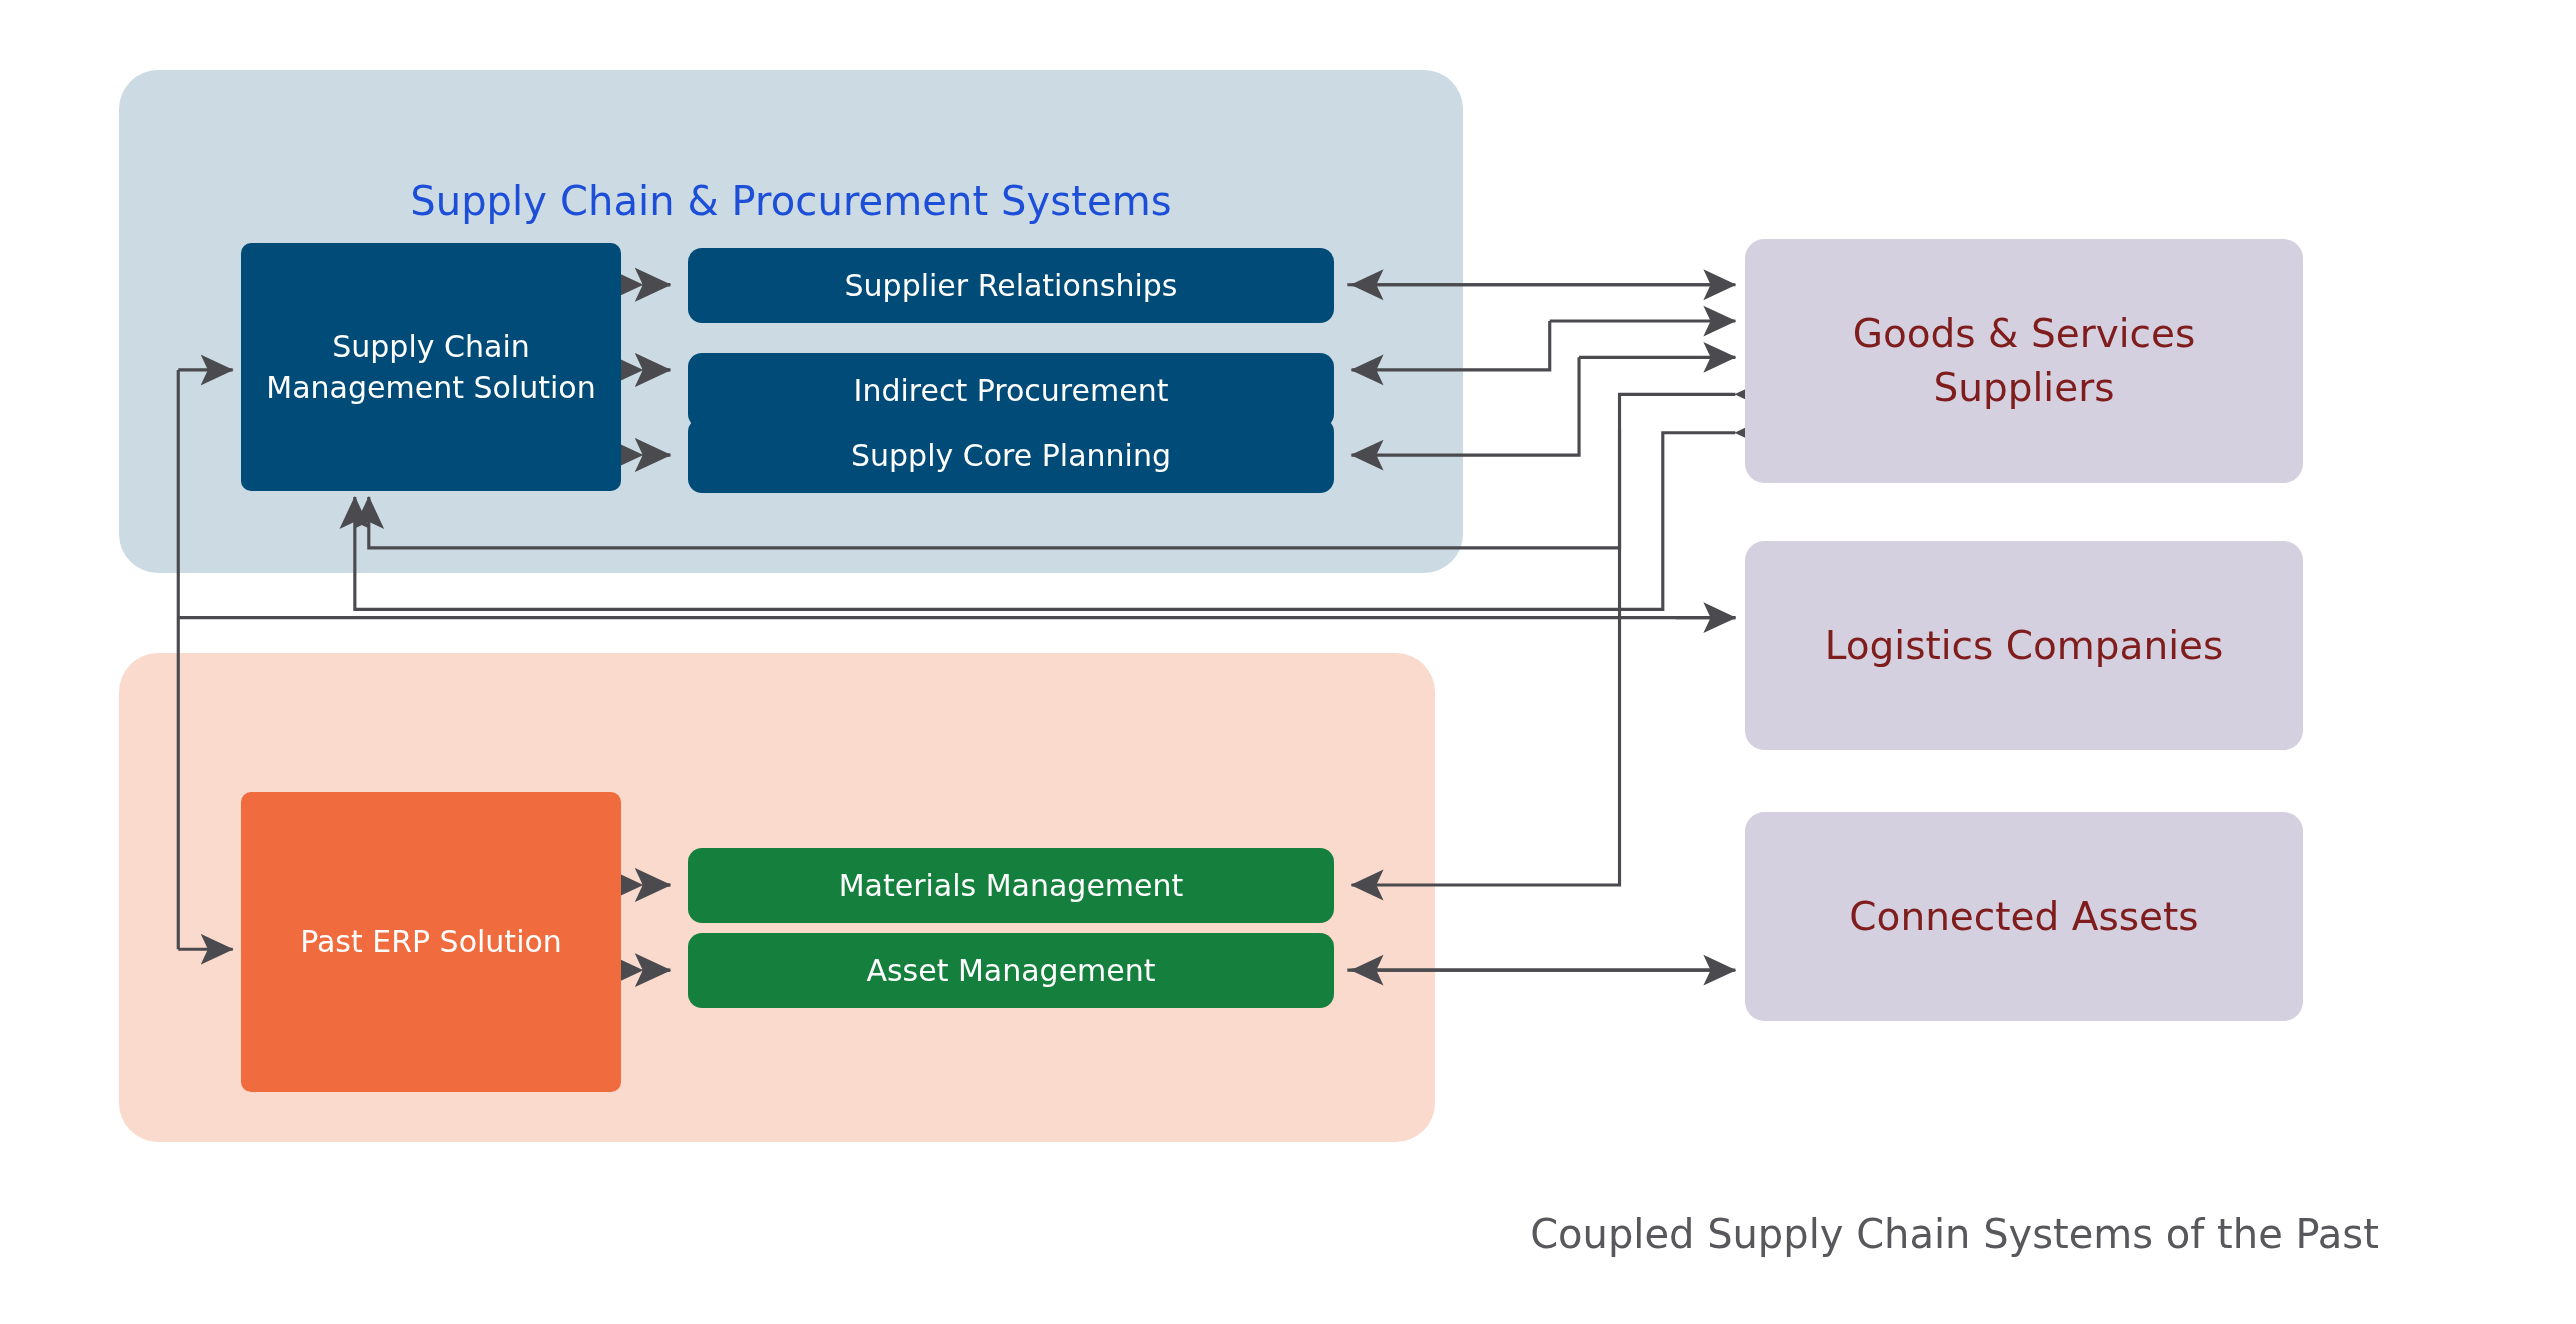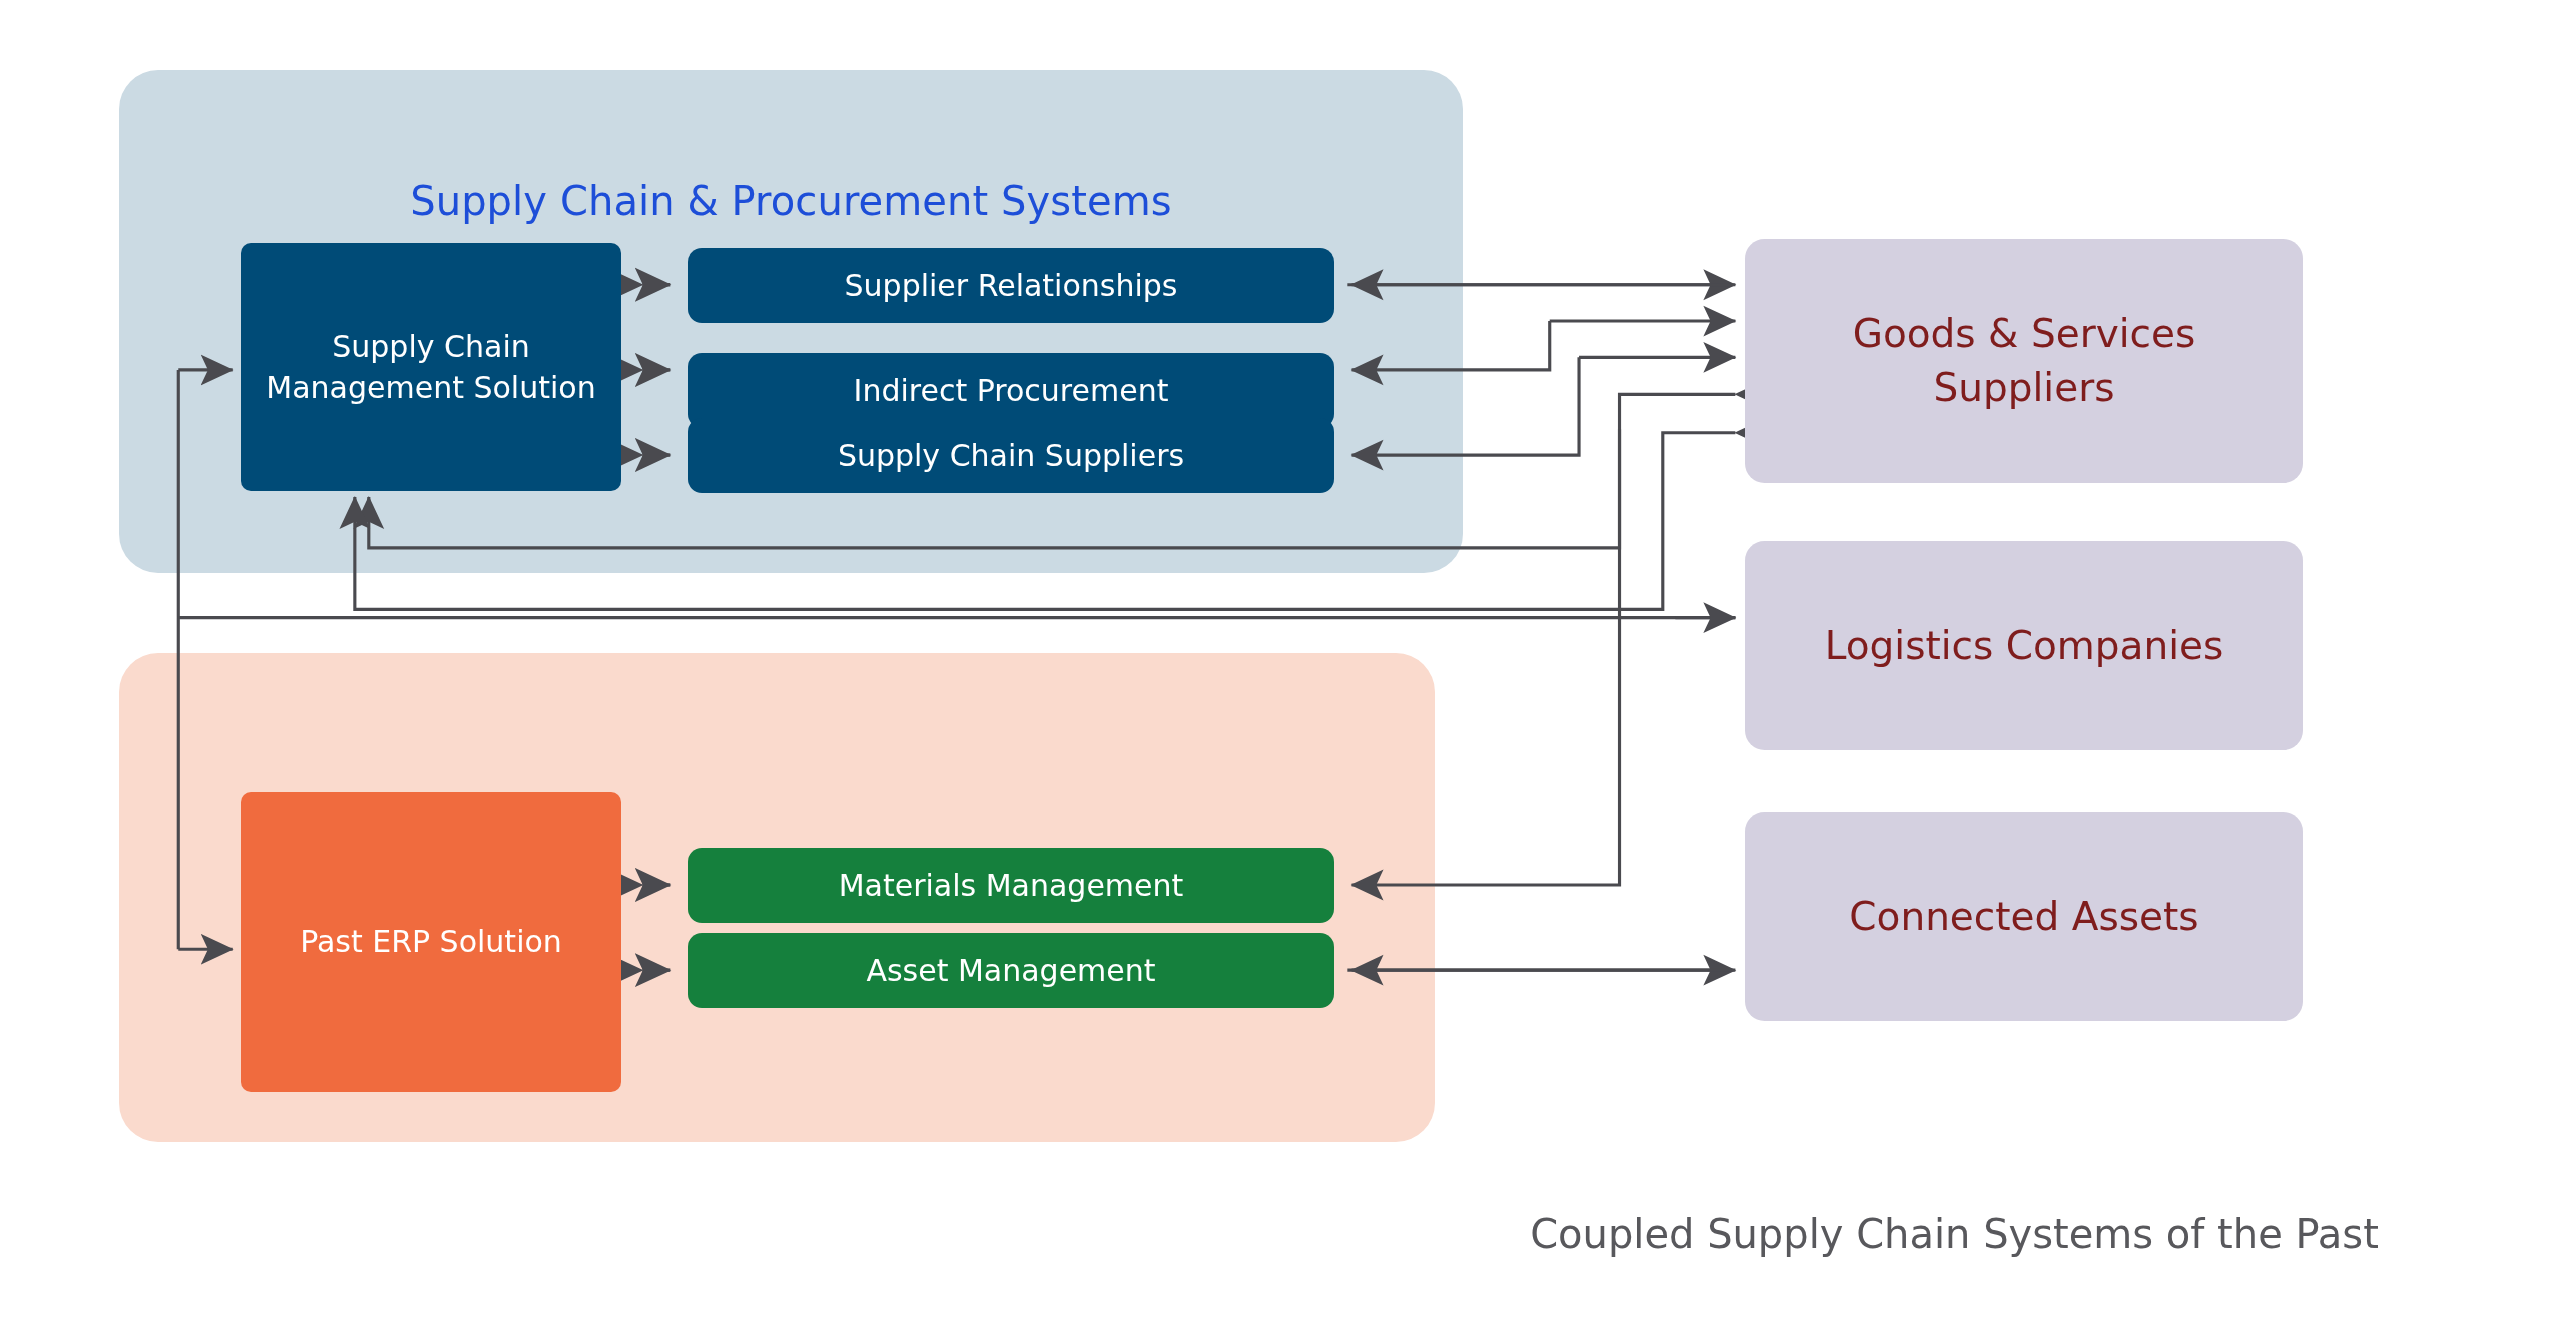--- a/index.html
+++ b/index.html
@@ -237,21 +237,21 @@
     <span>Past ERP Solution</span>
   </div>
 
   <div class="pill blue" id="pill-supplier-relationships">
     <span>Supplier Relationships</span>
   </div>
   <div class="pill blue" id="pill-indirect-procurement">
     <span>Indirect Procurement</span>
   </div>
   <div class="pill blue" id="pill-supply-chain-planning">
-    <span>Supply Chain Suppliers</span>
+    <span>Supply Core Planning</span>
   </div>
 
   <div class="pill orange" id="pill-materials-management">
     <span>Materials Management</span>
   </div>
   <div class="pill orange" id="pill-asset-management">
     <span>Asset Management</span>
   </div>
 
   <div class="entity" id="entity-goods-services-suppliers">

